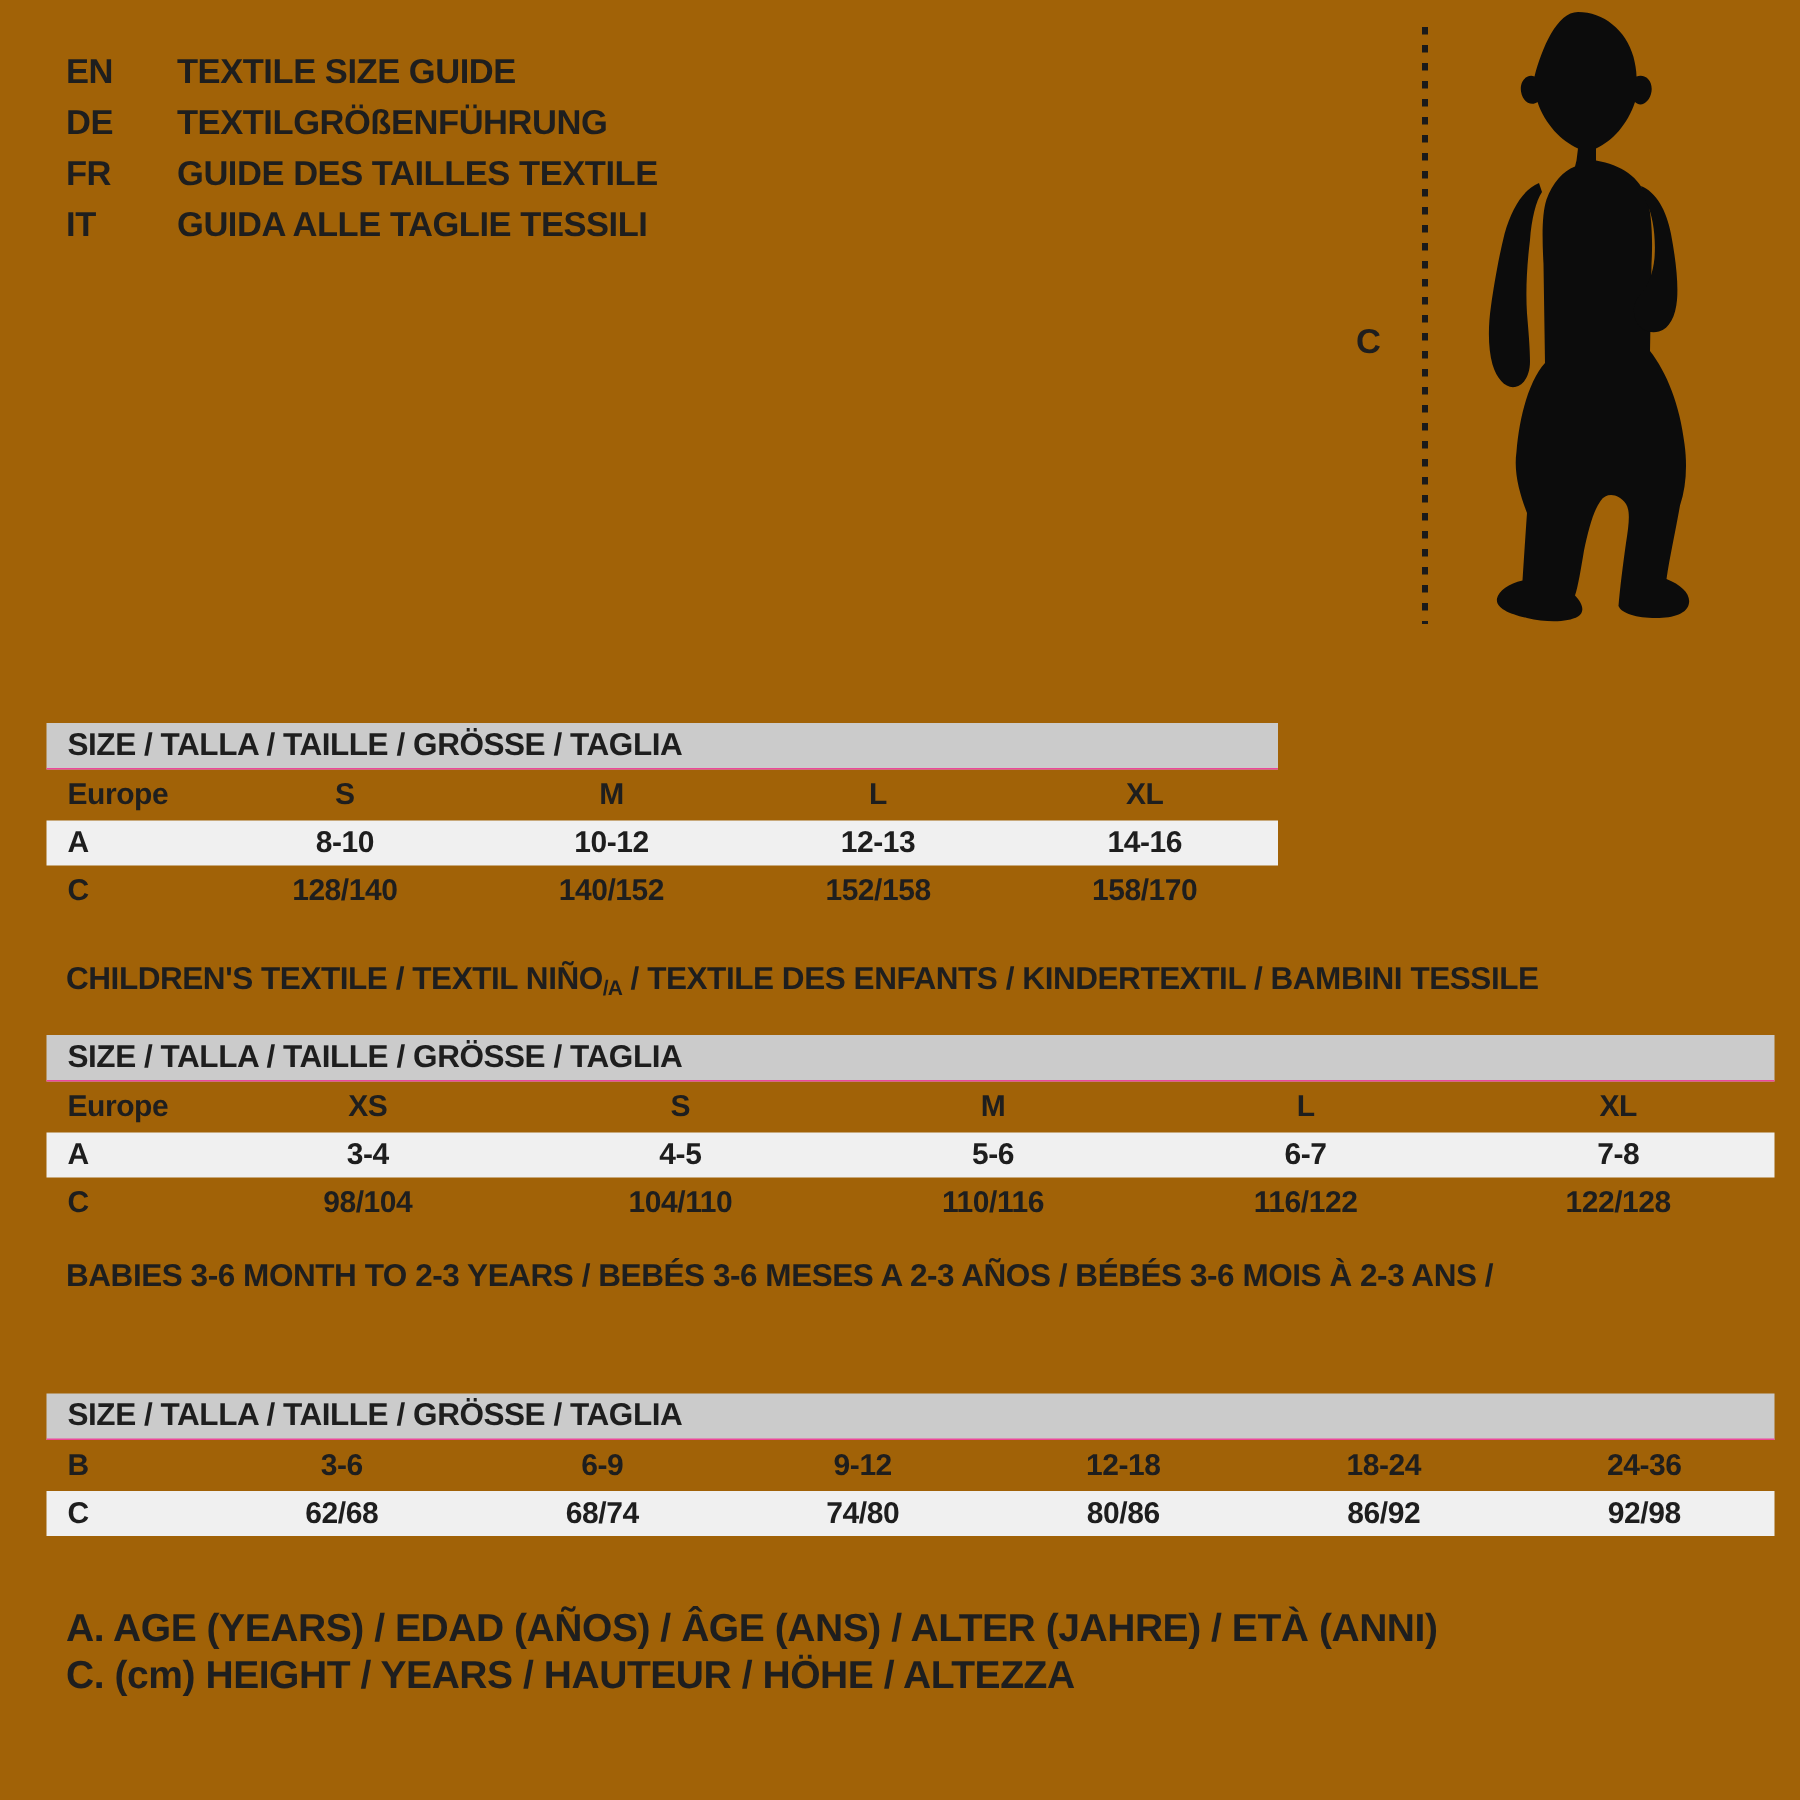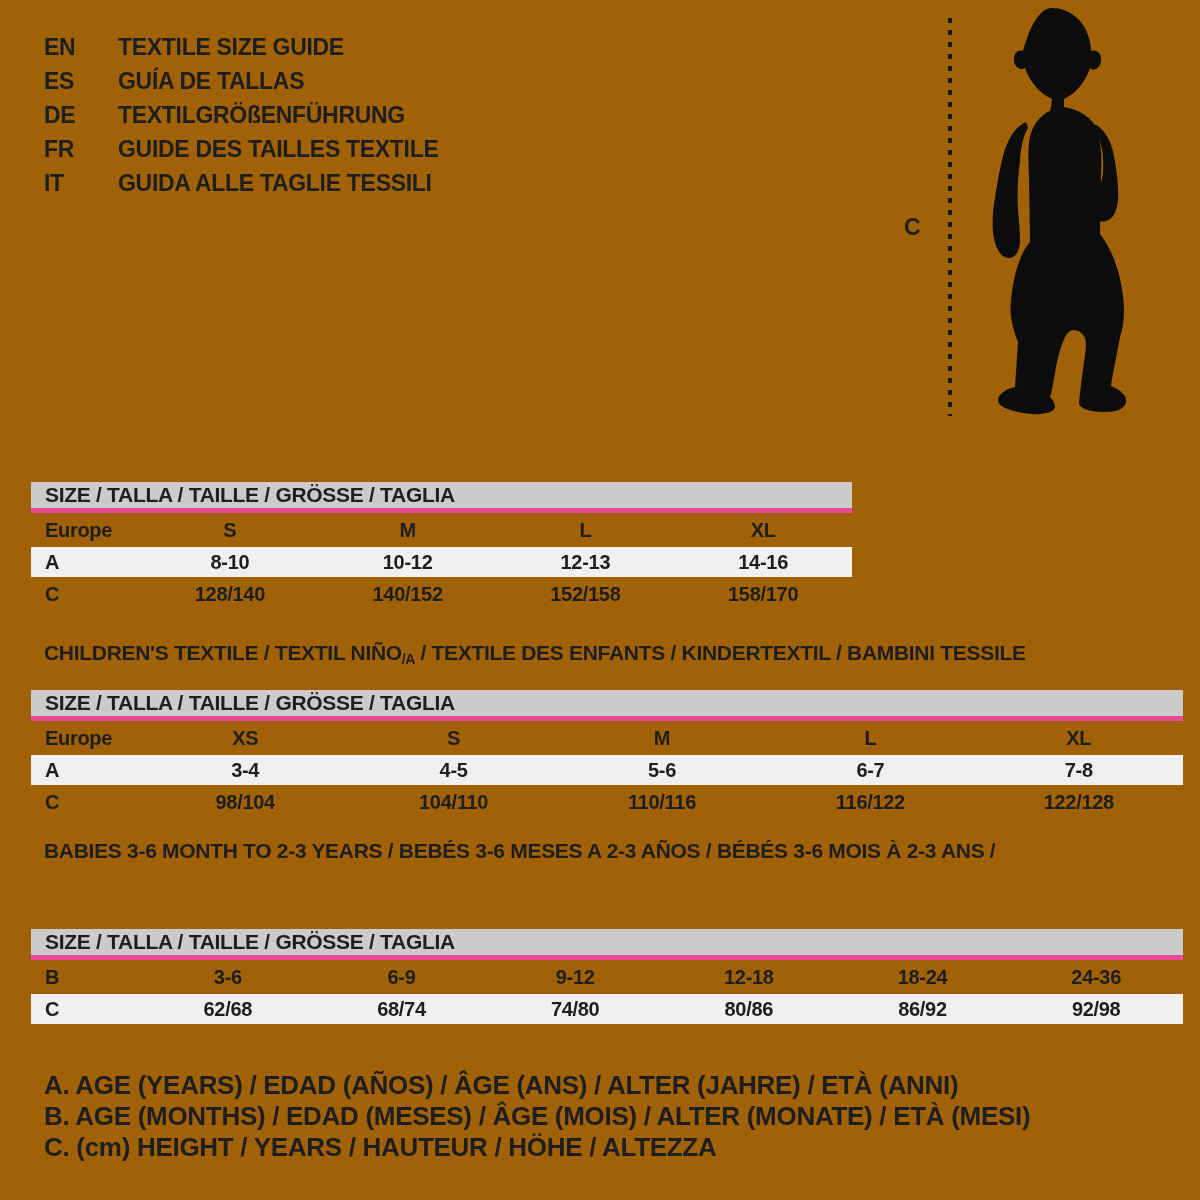--- a/index.html
+++ b/index.html
@@ -14,21 +14,21 @@
   
   .figure-svg{position:absolute;top:4px;left:938px;}
   .figure-c{position:absolute;top:214px;left:904px;font-size:23px;}
   
   .section-title{position:absolute;left:44px;font-size:21px;white-space:nowrap;}
   .sub{font-size:14px;vertical-align:-4px;letter-spacing:-0.5px;}
   
   .size-table{position:absolute;left:31px;}
   .size-bar{height:31px;background:#cbcbcb;display:flex;align-items:center;
             padding-left:14px;font-size:21px;box-sizing:border-box;
-            border-bottom:5px solid #ec4899;}
+            border-bottom:1px solid #ec4899;}
   .trow{display:grid;height:30px;margin-top:2px;align-items:center;
         text-align:center;font-size:20px;}
   .trow.shaded{background:#f0f0f0;}
   .trow .rlabel{text-align:left;padding-left:14px;}
   .cols4{grid-template-columns:110px repeat(4,1fr);}
   .cols5{grid-template-columns:110px repeat(5,1fr);}
   .cols6{grid-template-columns:110px repeat(6,1fr);}
   .t-junior{top:482px;width:821px;}
   .t-children{top:690px;width:1152px;}
   .t-babies{top:929px;width:1152px;}
@@ -37,24 +37,20 @@
 </style>
 </head>
 <body>
 
 <div class="canvas">
 
   <div class="lang-block">
     <div class="lang-row">
       <span>EN</span>
       <span>TEXTILE SIZE GUIDE</span>
-    </div>
-    <div class="lang-row">
-      <span>ES</span>
-      <span>GUÍA DE TALLAS</span>
     </div>
     <div class="lang-row">
       <span>DE</span>
       <span>TEXTILGRÖßENFÜHRUNG</span>
     </div>
     <div class="lang-row">
       <span>FR</span>
       <span>GUIDE DES TAILLES TEXTILE</span>
     </div>
     <div class="lang-row">
@@ -179,17 +175,16 @@
       <span>68/74</span>
       <span>74/80</span>
       <span>80/86</span>
       <span>86/92</span>
       <span>92/98</span>
     </div>
   </div>
 
   <div class="notes">
     <div>A. AGE (YEARS) / EDAD (AÑOS) / ÂGE (ANS) / ALTER (JAHRE) / ETÀ (ANNI)</div>
-    <div>B. AGE (MONTHS) / EDAD (MESES) / ÂGE (MOIS) / ALTER (MONATE) / ETÀ (MESI)</div>
     <div>C. (cm) HEIGHT / YEARS / HAUTEUR / HÖHE / ALTEZZA</div>
   </div>
 
 </div>
 
 </body></html>

